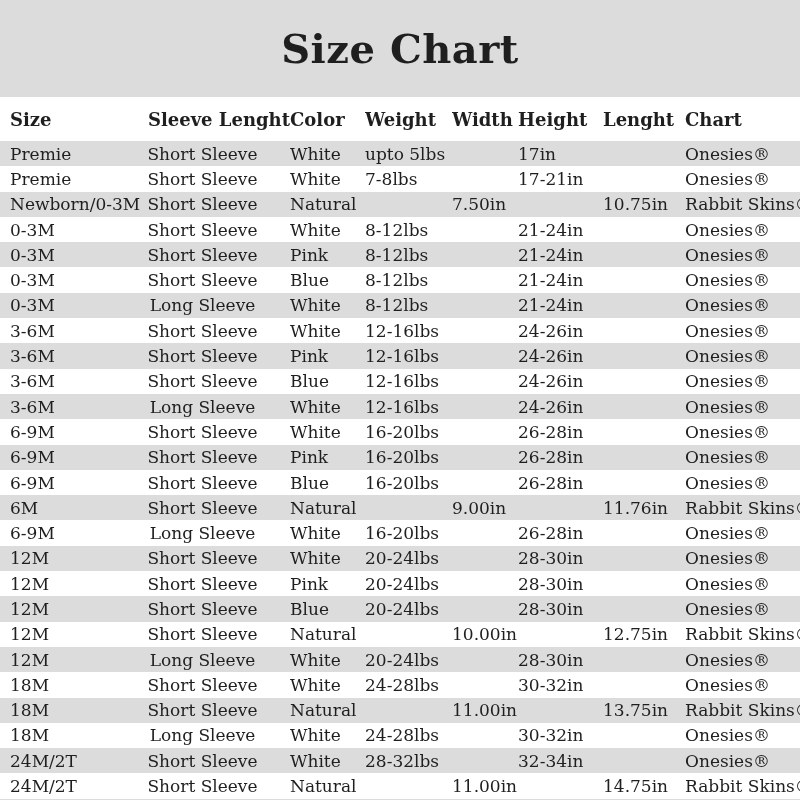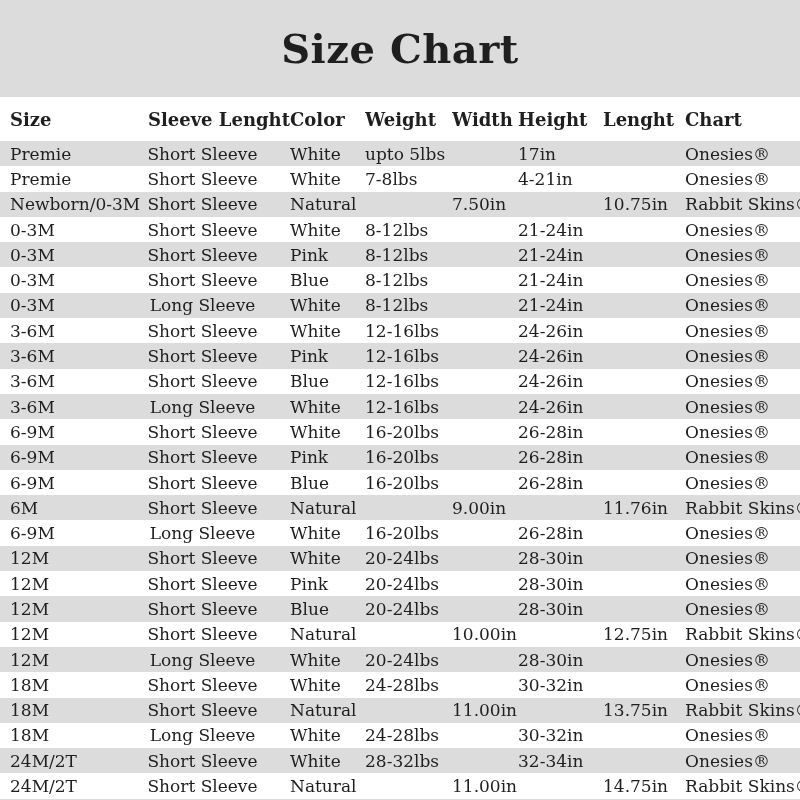--- a/index.html
+++ b/index.html
@@ -91,21 +91,21 @@
     <td class="col-height">17in</td>
     <td class="col-length"></td>
     <td class="col-brand">Onesies®</td>
   </tr>
         <tr>
     <td class="col-size">Premie</td>
     <td class="col-sleeve">Short Sleeve</td>
     <td class="col-color">White</td>
     <td class="col-weight">7-8lbs</td>
     <td class="col-width"></td>
-    <td class="col-height">4-21in</td>
+    <td class="col-height">17-21in</td>
     <td class="col-length"></td>
     <td class="col-brand">Onesies®</td>
   </tr>
         <tr>
     <td class="col-size">Newborn/0-3M</td>
     <td class="col-sleeve">Short Sleeve</td>
     <td class="col-color">Natural</td>
     <td class="col-weight"></td>
     <td class="col-width">7.50in</td>
     <td class="col-height"></td>

